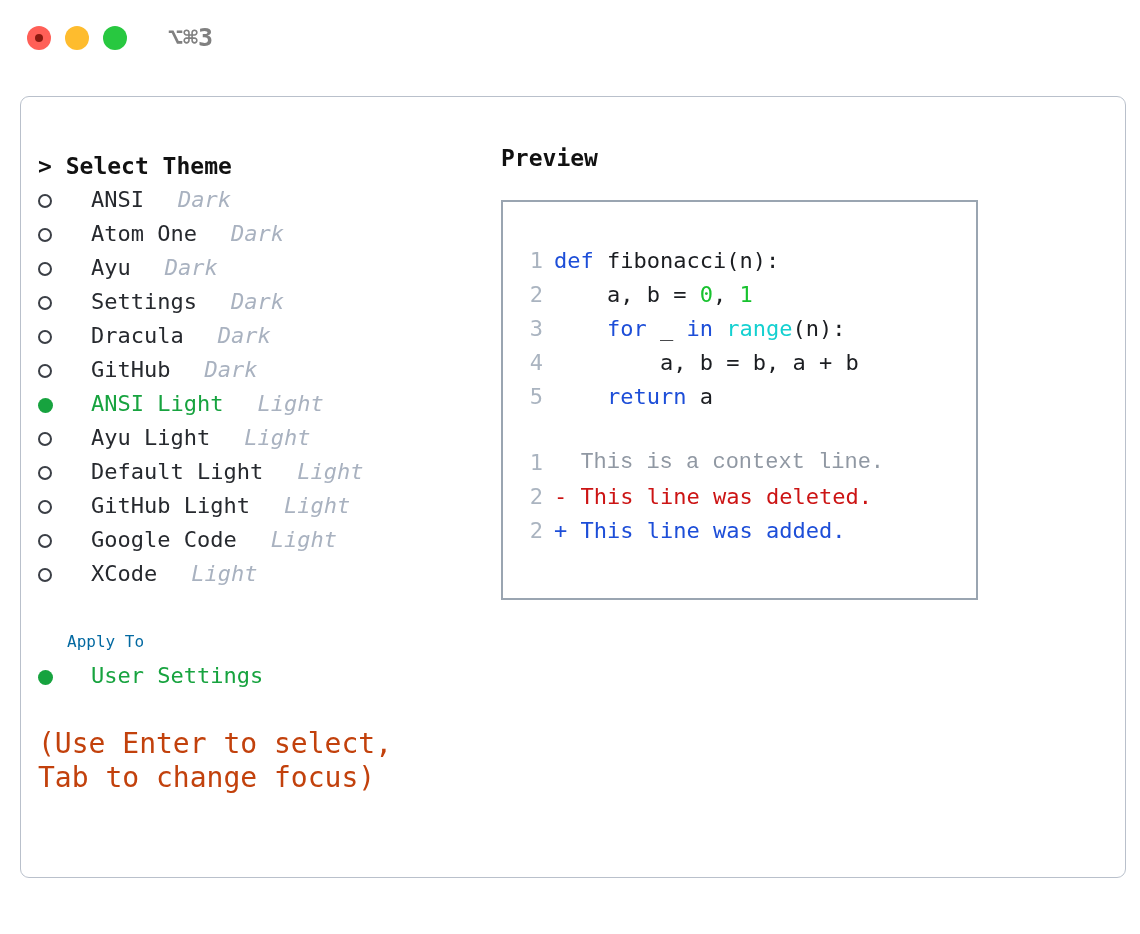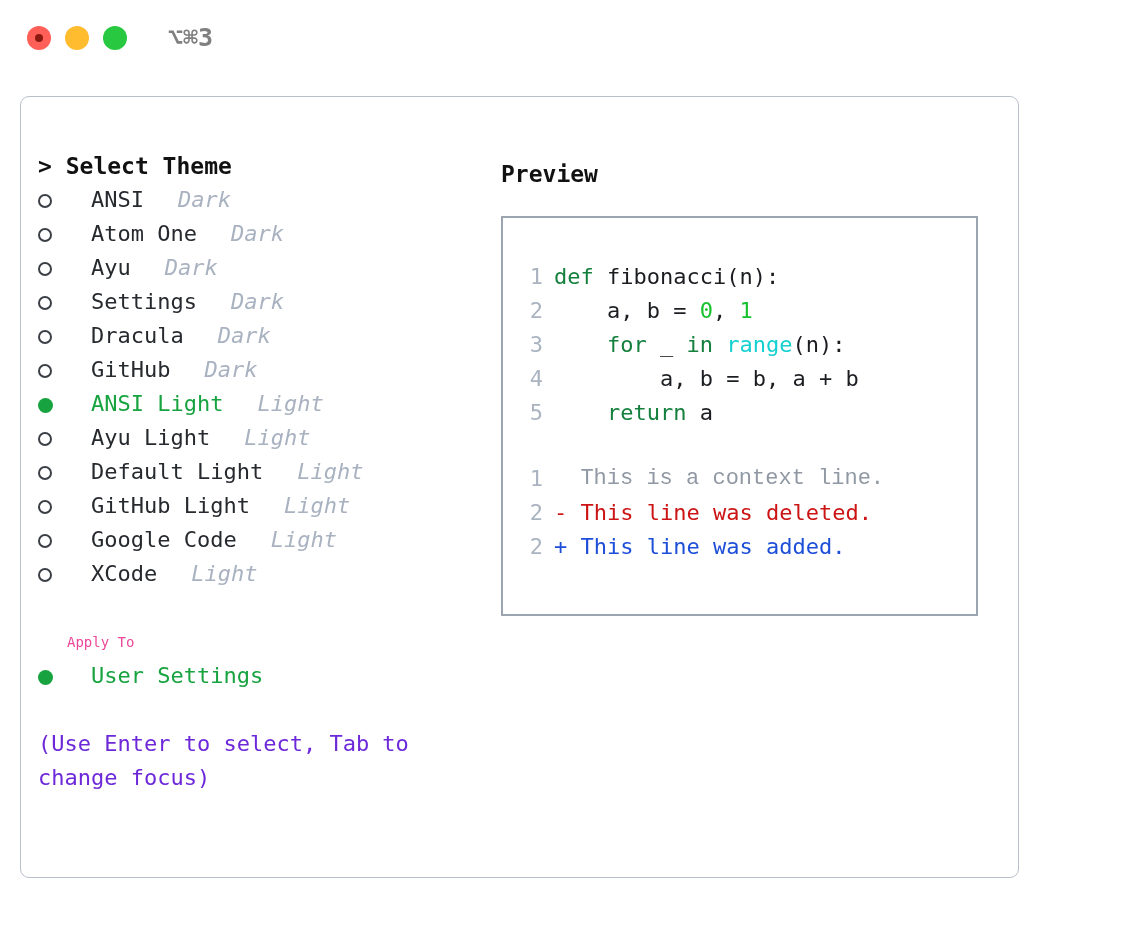--- a/index.html
+++ b/index.html
@@ -67,21 +67,21 @@
     color: #808080;
     letter-spacing: 0px;
     line-height: 28px;
   }
 
   
   #panel {
     position: absolute;
     left: 20px;
     top: 96px;
-    width: 999px;
+    width: 1106px;
     height: 782px;
     border: 1px solid #b9c0cb;
     border-radius: 9px;
     box-sizing: border-box;
     background: #ffffff;
     padding-left: 24px;
   }
 
   
   #left-col {
@@ -141,40 +141,40 @@
   .opt-variant {
     color: #a9b2c0;
     margin-left: 10px;
     font-style: italic;
   }
   .group-header {
     display: flex;
     align-items: center;
     height: 34px;
     line-height: 34px;
-    font-size: 14px;
-    color: #ec4899;
+    font-size: 16px;
+    color: #0369a1;
     white-space: pre;
   }
   .group-header .marker { visibility: hidden; }
   .spacer { height: 34px; }
   #hint {
     margin-top: 34px;
-    font-size: 22px;
-    line-height: 34px;
-    color: #6d28d9;
+    font-size: 28px;
+    line-height: 34px;
+    color: #c2410c;
     width: 420px;
     white-space: pre-wrap;
   }
 
   
   #right-col {
     position: absolute;
     left: 480px;
-    top: 60px;
+    top: 44px;
     width: 500px;
   }
   #preview-title {
     font-size: 23px;
     font-weight: bold;
     color: #111111;
     line-height: 34px;
     white-space: pre;
   }
   #preview-box {
@@ -203,21 +203,21 @@
     width: 30px;
     flex: 0 0 30px;
     text-align: right;
     color: #aab4c0;
     padding-right: 0px;
   }
   .codetext {
     padding-left: 11px;
     color: #1b1d21;
   }
-  .kw   { color: #15803d; }
+  .kw   { color: #1d4ed8; }
   .fn   { color: #14d0d0; }
   .num  { color: #17c22e; }
   .plain{ color: #1b1d21; }
   .gap-line { height: 32px; }
   .diff-ctx { color: #9098a3; font-family: Liberation Mono, monospace; }
   .diff-del { color: #cc1414; }
   .diff-add { color: #1d4ed8; }
 </style>
 </head>
 <body>

